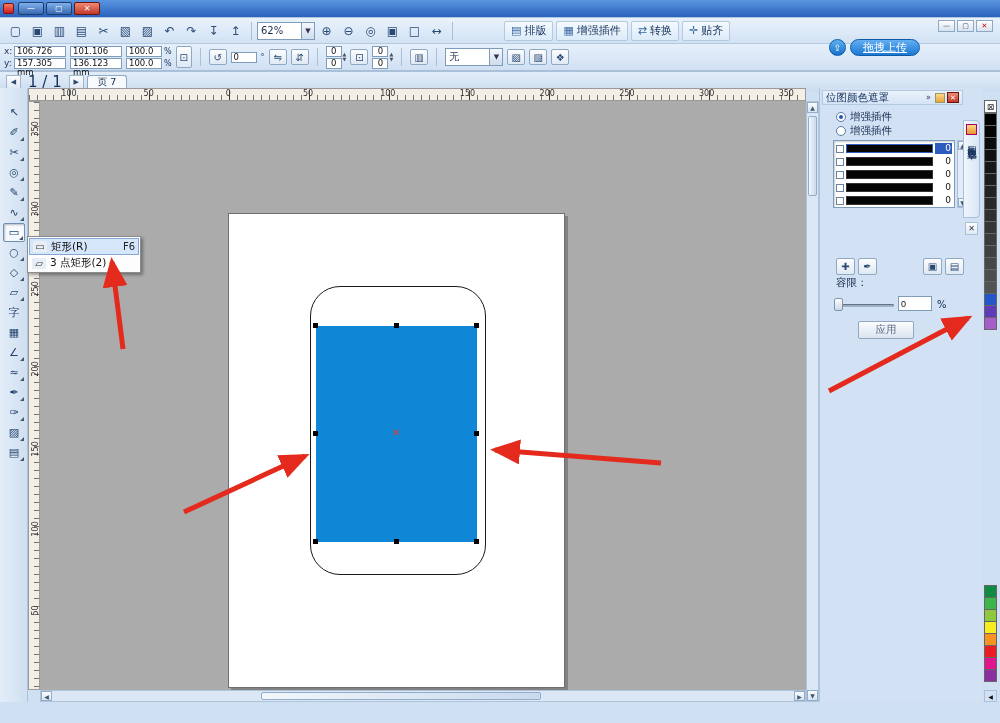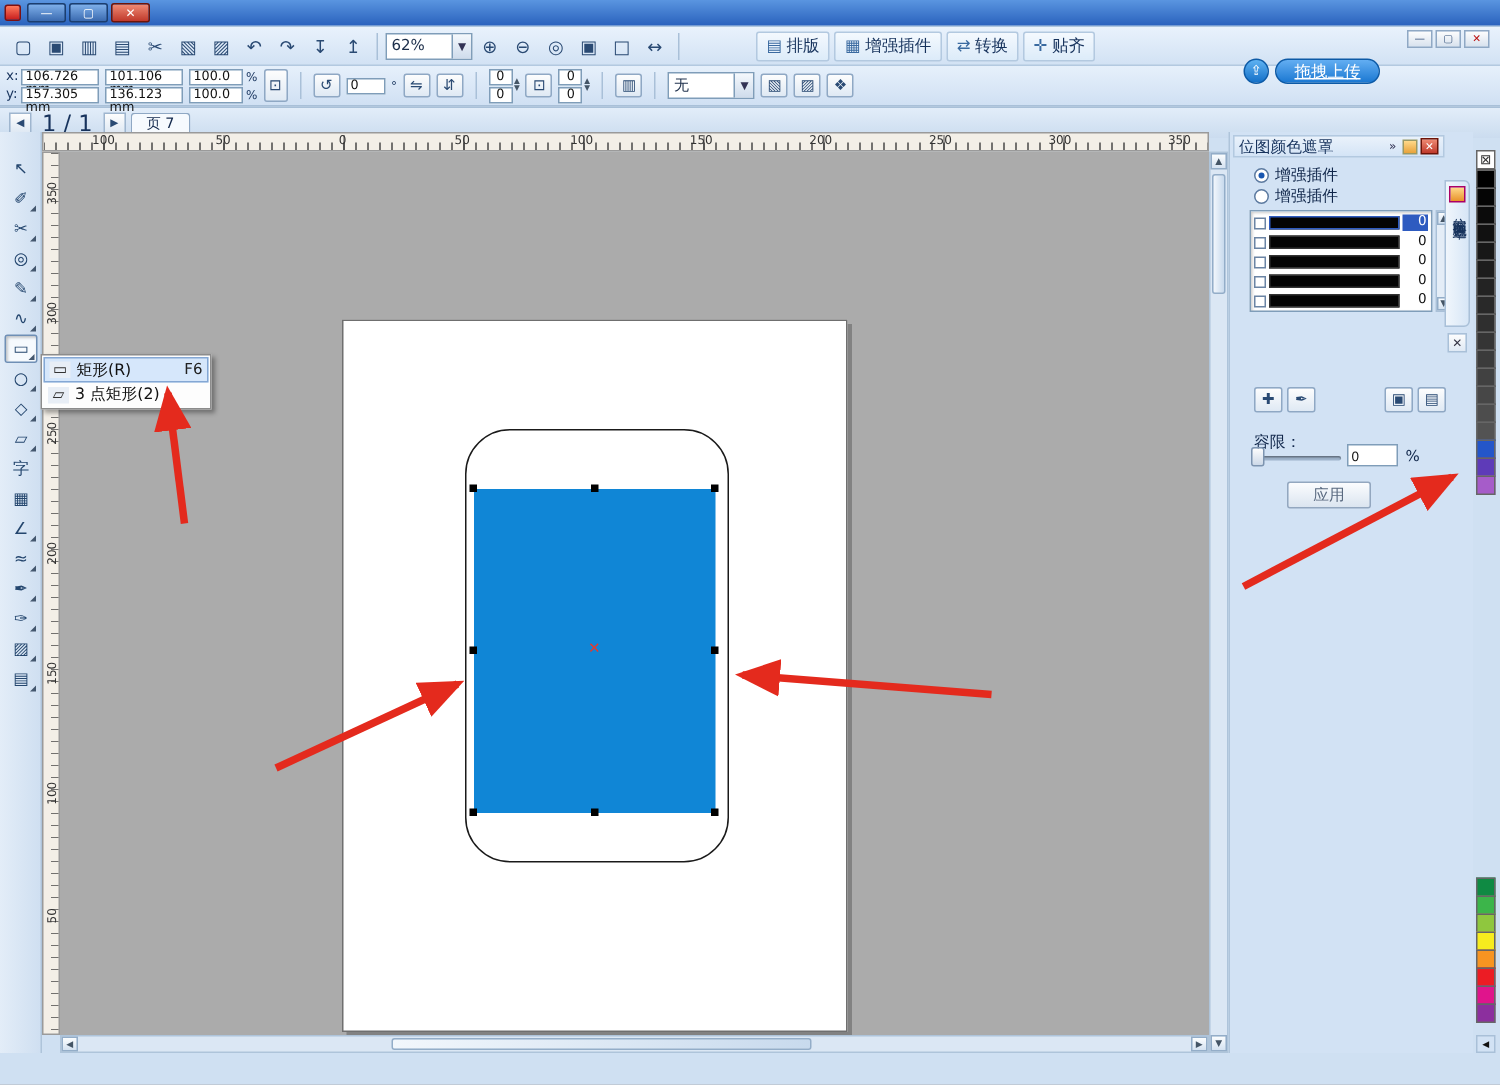--- a/index.html
+++ b/index.html
@@ -103,21 +103,21 @@
   .mrow { display:flex; align-items:center; height:13px; gap:2px; padding:0 1px; }
   .mcheck { width:8px; height:8px; border:1px solid #6b84a4; background:#fff; }
   .mbar { flex:1; height:9px; background:#040404; border:1px solid #333; }
   .mval { width:17px; height:11px; font-size:9px; text-align:right; padding-right:1px; color:#111; background:#fff; }
   .mrow.active .mval { background:#2e5bc0; color:#fff; }
   .mrow.active .mbar { border-color:#2e5bc0; }
   .mask-scroll { position:absolute; right:14px; top:52px; width:11px; height:68px; background:#e4edf7; border:1px solid #a9c0d8; }
   .db-row { position:absolute; left:16px; top:170px; width:128px; display:flex; gap:3px; }
   .db { width:19px; height:17px; display:flex; align-items:center; justify-content:center; border:1px solid #8fa8c4; border-radius:2px; background:linear-gradient(#fdfdfd,#dfe9f4); font-size:10px; color:#2a4a73; }
   .db.right { margin-left:auto; }
-  .tol-label { position:absolute; left:16px; top:200px; font-size:10.5px; color:#10264a; }
+  .tol-label { position:absolute; left:16px; top:188px; font-size:10.5px; color:#10264a; }
   .slider-track { position:absolute; left:16px; top:216px; width:58px; height:3px; background:#9fb4cc; border-radius:2px; box-shadow:inset 0 1px 1px rgba(0,0,0,.4); }
   .slider-handle { position:absolute; left:14px; top:210px; width:9px; height:13px; background:linear-gradient(#fdfdfd,#cdd9e8); border:1px solid #7d94b0; border-radius:2px; }
   .tol-input { position:absolute; left:78px; top:208px; width:34px; height:15px; background:#fff; border:1px solid #7f9db9; font-size:9px; padding:2px 2px; color:#111; }
   .tol-unit { position:absolute; left:117px; top:211px; font-size:10px; color:#10264a; }
   .apply-btn { position:absolute; left:38px; top:233px; width:56px; height:18px; display:flex; align-items:center; justify-content:center; font-size:10.5px; color:#5a6a80; background:linear-gradient(#fbfcfe,#dbe5f0); border:1px solid #93a7bf; border-radius:2px; }
   .docker-tab { left:963px; top:120px; width:17px; height:98px; background:linear-gradient(90deg,#f0f6fc,#d7e6f6); border:1px solid #a9c0d8; border-radius:0 4px 4px 0; display:flex; flex-direction:column; align-items:center; padding-top:3px; gap:3px; }
   .tab-icon { width:11px; height:11px; background:linear-gradient(#ffd98a,#e8932a); border:1px solid #a06; }
   .tab-text { writing-mode:vertical-rl; font-size:9.5px; color:#16325c; letter-spacing:1px; }
   .tab-close { left:965px; top:222px; width:13px; height:13px; display:flex; align-items:center; justify-content:center; font-size:8px; color:#334; border:1px solid #a9c0d8; background:linear-gradient(#fdfdfd,#dfe9f4); }
 

